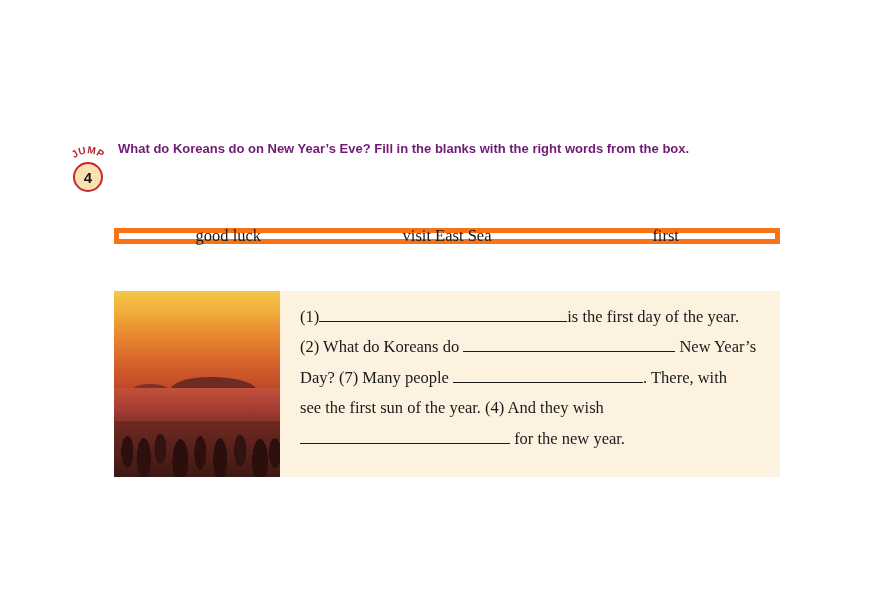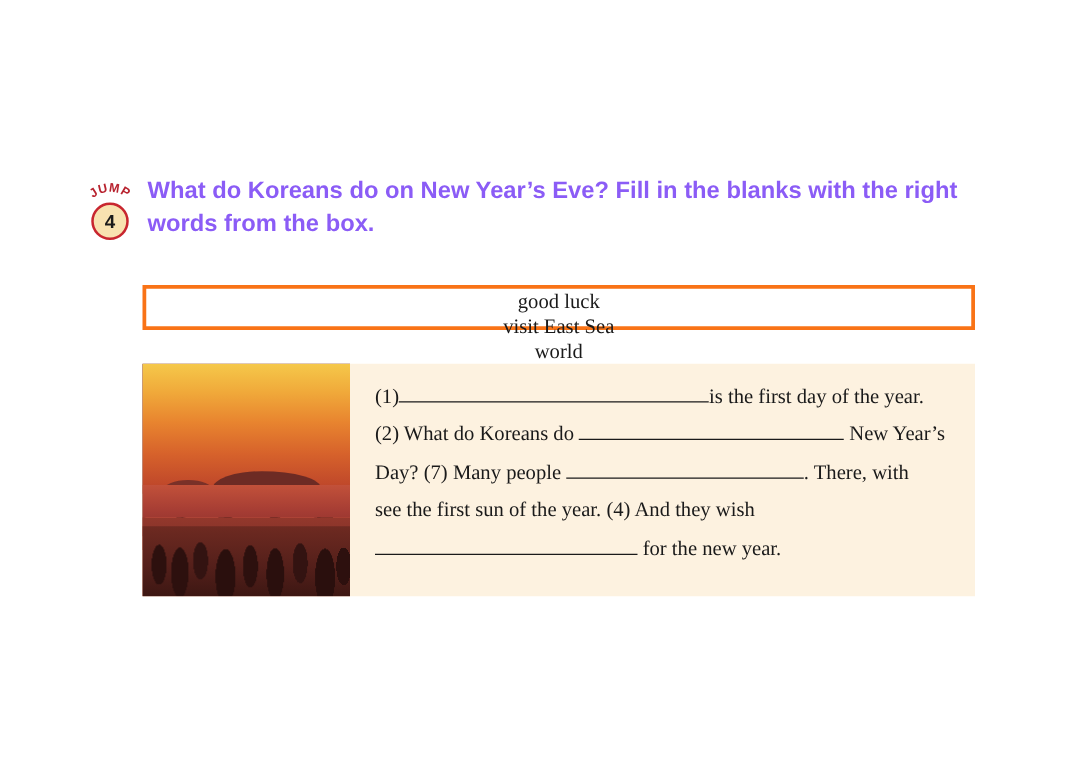--- a/index.html
+++ b/index.html
@@ -61,41 +61,40 @@
     font-size: 15px;
     font-weight: bold;
     display: flex;
     align-items: center;
     justify-content: center;
     font-family: "Liberation Sans", sans-serif;
   }
 
   .instruction {
     margin-left: 6px;
-    font-size: 19px;
+    font-size: 13px;
     font-weight: bold;
-    color: #8b5cf6;
+    color: #701a75;
     line-height: 1.42;
     font-family: "Liberation Sans", sans-serif;
     max-width: 700px;
   }
 
   
   .word-box {
     position: absolute;
     left: 114px;
     top: 228px;
     width: 666px;
-    height: 36px;
-    border: 3px solid #f97316;
+    height: 16px;
+    border: 5px solid #f97316;
     background: #ffffff;
     display: flex;
     align-items: center;
     box-sizing: border-box;
-    flex-direction: column;
   }
   .word-box .word {
     flex: 1 1 0;
     text-align: center;
     font-family: "Liberation Serif", serif;
     font-size: 16.5px;
     color: #1a1a1a;
     white-space: nowrap;
   }
 
@@ -227,21 +226,21 @@
       </svg>
     </div>
     <div class="num-circle">4</div>
   </div>
   <div class="instruction">What do Koreans do on New Year’s Eve? Fill in the blanks with the right words from the box.</div>
 </div>
 
 <div class="word-box">
   <div class="word">good luck</div>
   <div class="word">visit East Sea</div>
-  <div class="word">world</div>
+  <div class="word">first</div>
 </div>
 
 <div class="panel">
   <div class="photo">
     <div class="sky"></div>
     <div class="island2"></div>
     <div class="island"></div>
     <div class="sea"></div>
     <div class="tents"></div>
     <div class="crowd"></div>

